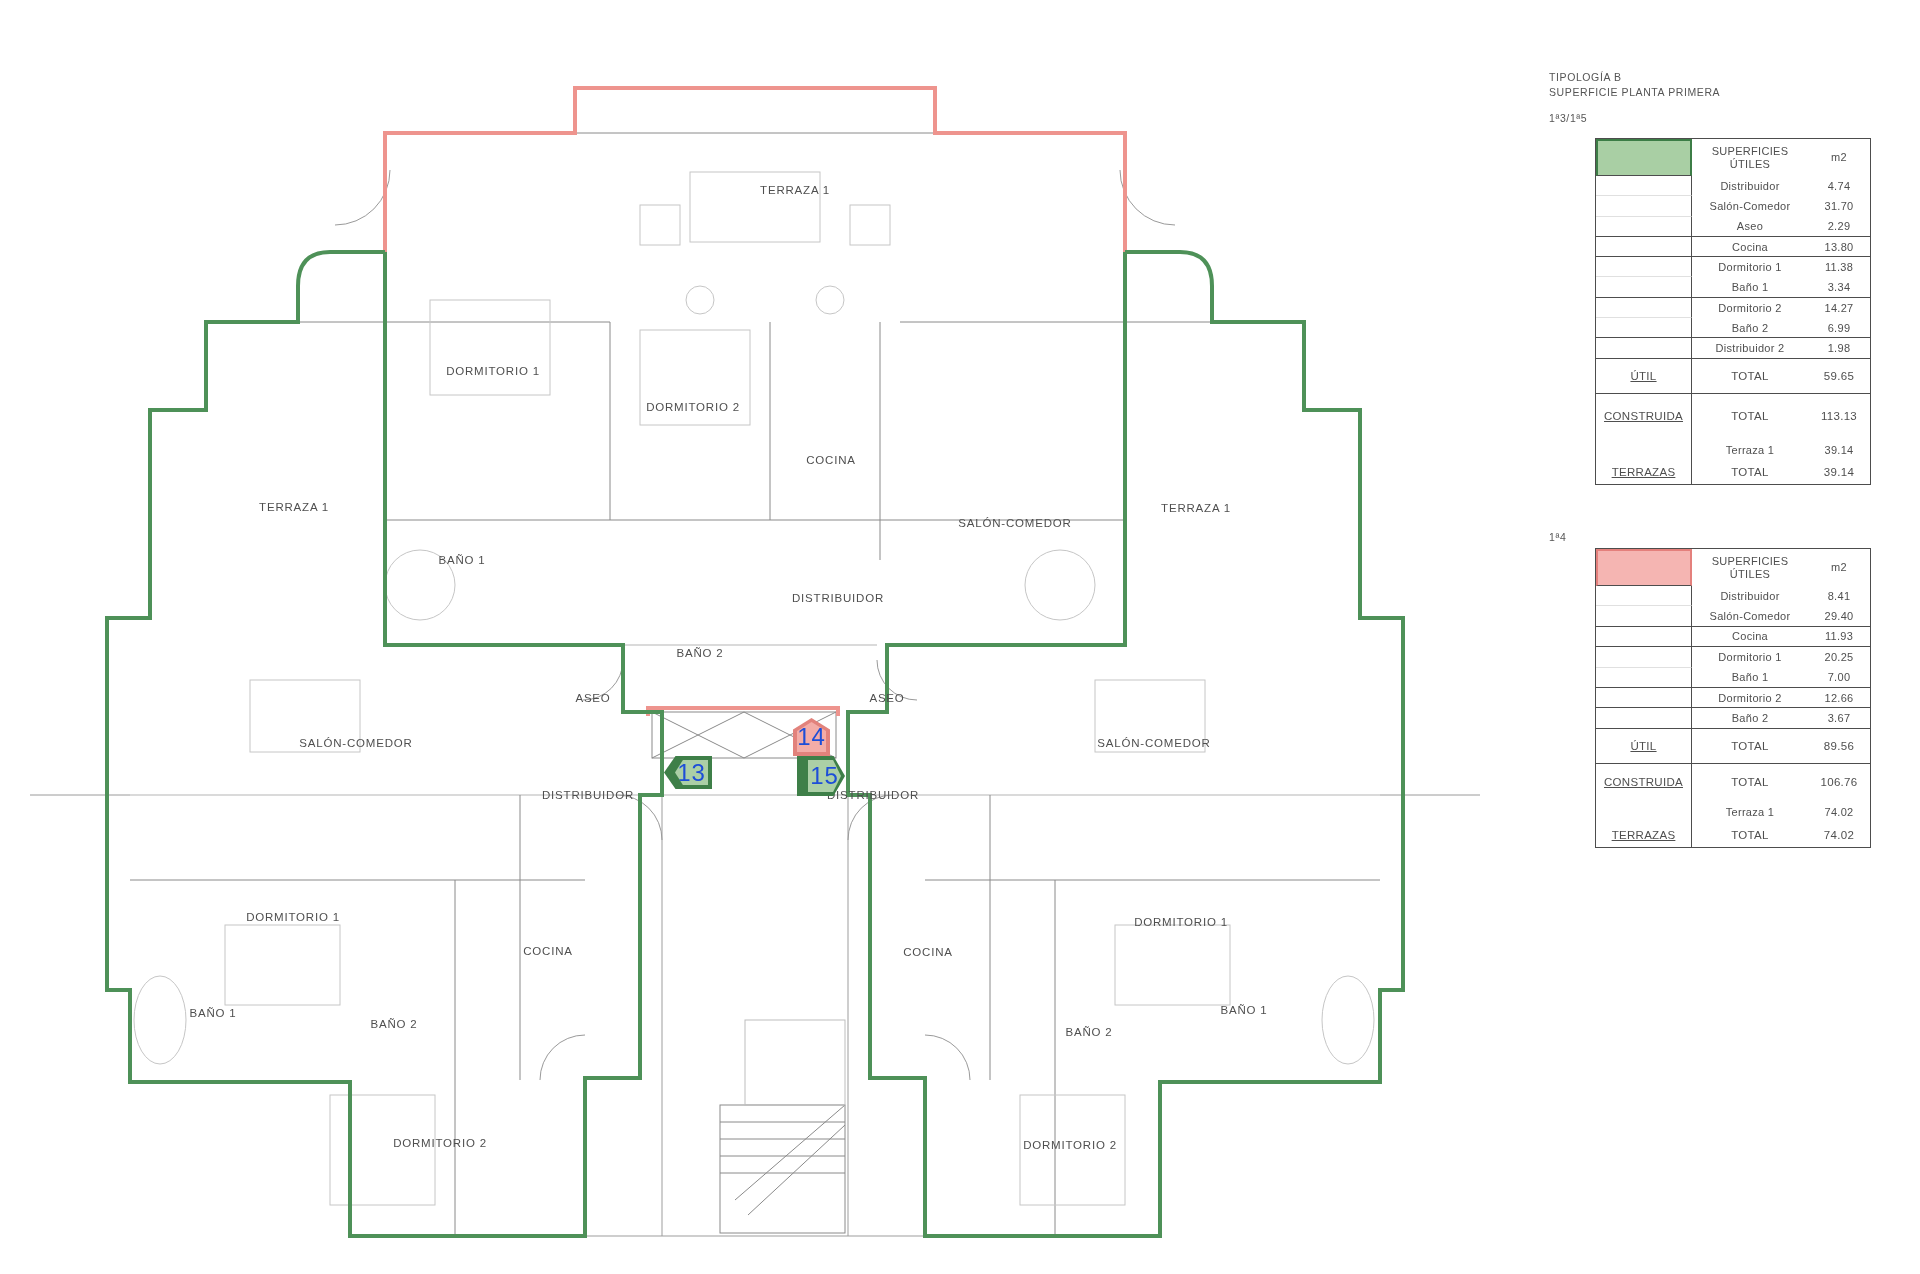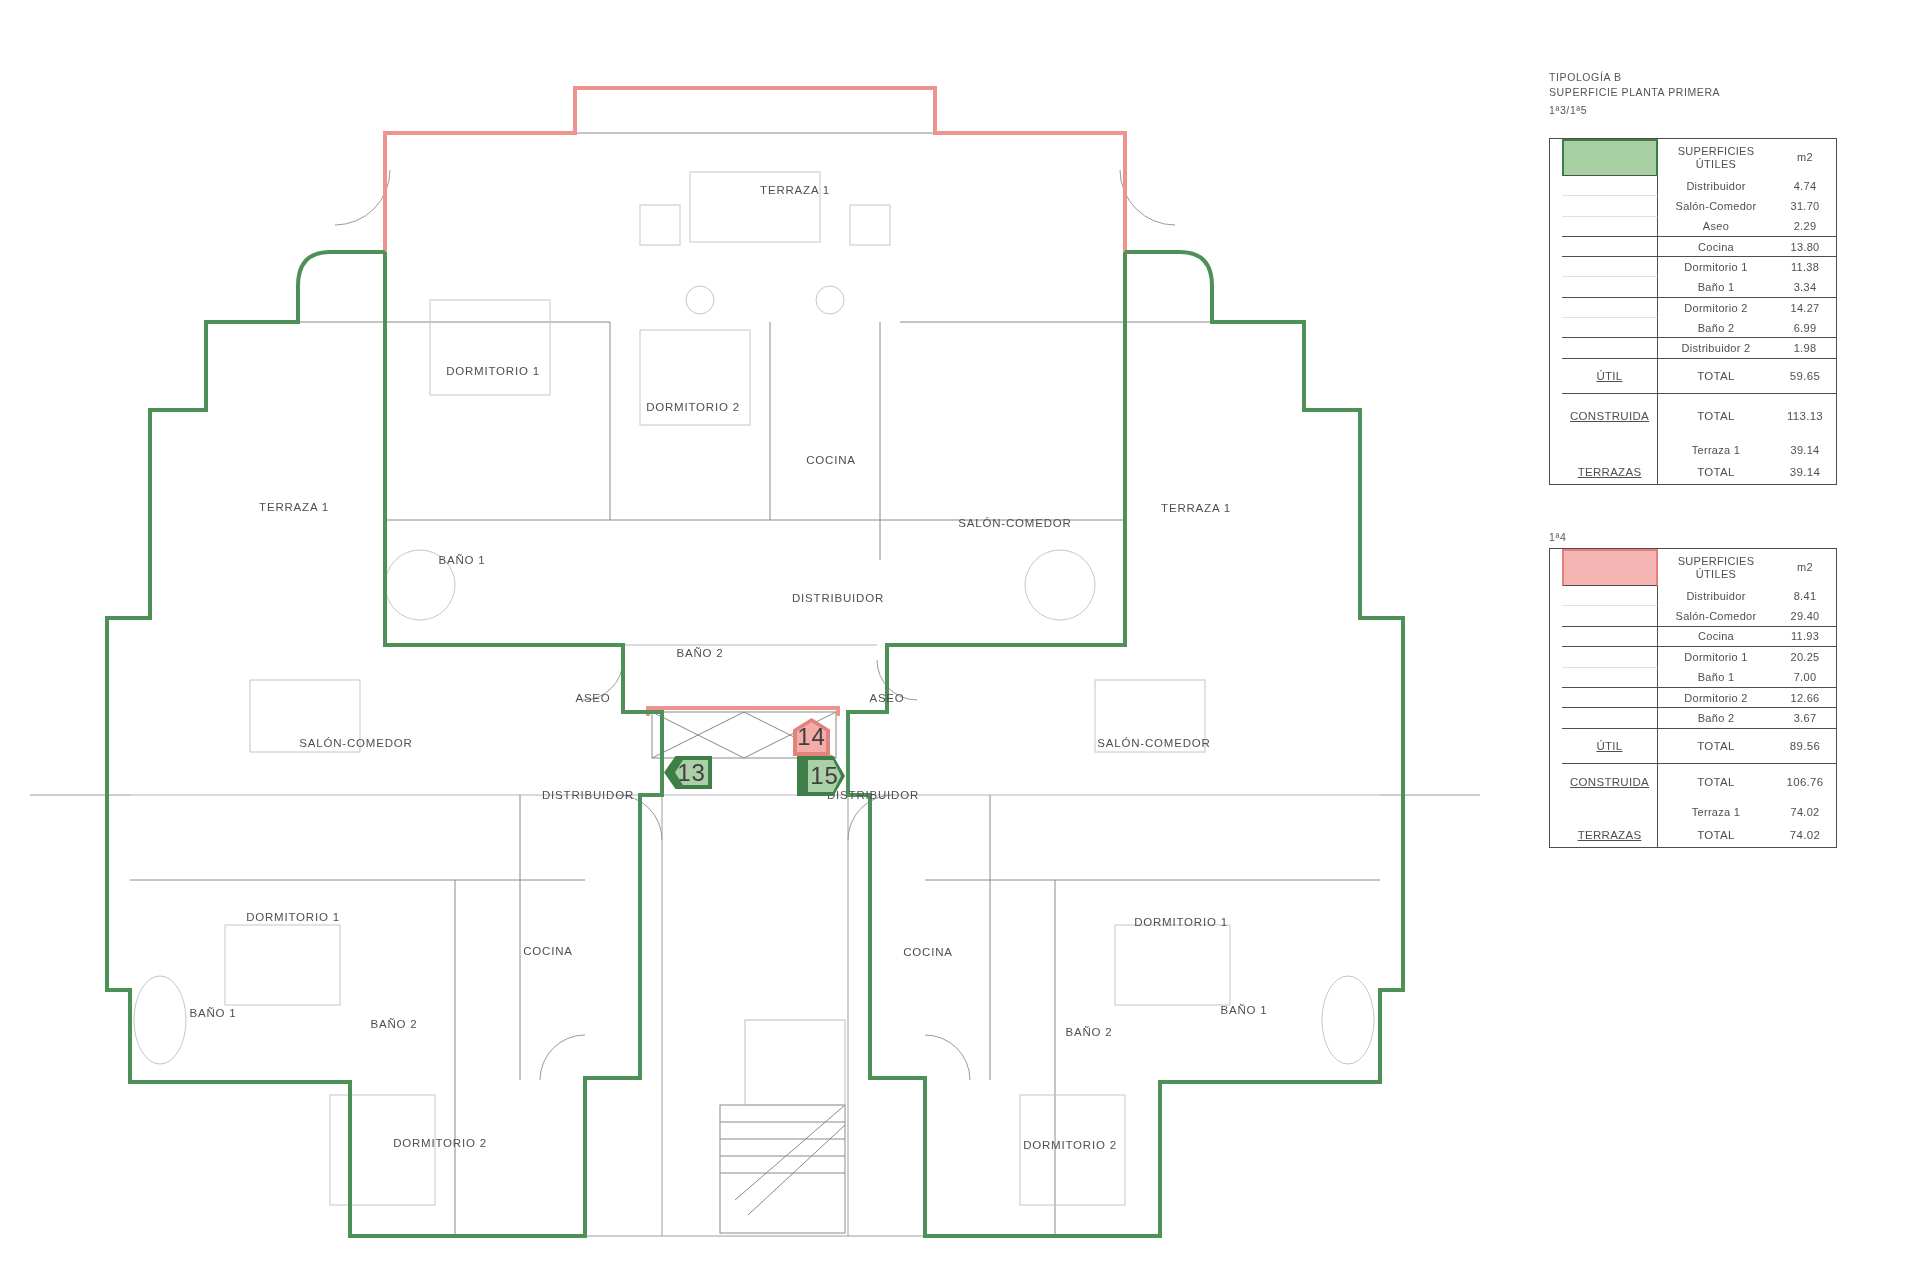--- a/index.html
+++ b/index.html
@@ -8,37 +8,37 @@
   svg{position:absolute;left:0;top:0;}
 
   
   .room-label{position:absolute;transform:translate(-50%,-50%);font-size:11.5px;
     letter-spacing:0.8px;color:#4f4f4f;white-space:nowrap;font-weight:400;}
 
   
   .badge{position:absolute;display:flex;align-items:center;justify-content:center;}
   .badge .shape-outer{position:absolute;inset:0;}
   .badge .shape-inner{position:absolute;inset:4px;display:flex;align-items:center;justify-content:center;
-    font-size:24px;color:#404040;letter-spacing:1px;}
+    font-size:24px;color:#1d4ed8;letter-spacing:1px;}
   .tag-left{clip-path:polygon(0 50%,24% 0,100% 0,100% 100%,24% 100%);}
   .tag-right{clip-path:polygon(100% 50%,76% 0,0 0,0 100%,76% 100%);}
   .tag-up{clip-path:polygon(50% 0,100% 30%,100% 100%,0 100%,0 30%);}
   .g-out{background:#3e7f48;}
   .g-in{background:#abcfa6;margin-left:7px;}
   .p-out{background:#e2827c;}
   .p-in{background:#f3aca7;}
 
   
   .panel-head{position:absolute;left:1549px;top:70px;font-size:10.5px;letter-spacing:0.6px;
     line-height:15px;color:#555;}
   .series-label{position:absolute;left:1549px;font-size:10.5px;letter-spacing:0.6px;color:#555;}
 
-  .areas-table{position:absolute;left:1549px;width:274px;display:grid;
+  .areas-table{position:absolute;left:1595px;width:274px;display:grid;
     grid-template-columns:96px 116px 62px;border:1.2px solid #4d4d4d;background:#fff;
-    font-size:11px;letter-spacing:0.3px;color:#4f4f4f;padding-left:12px;}
+    font-size:11px;letter-spacing:0.3px;color:#4f4f4f;}
   .cell{display:flex;align-items:center;justify-content:center;text-align:center;
     border-right:0;padding:0 2px;box-sizing:border-box;}
   .c1{border-right:1.2px solid #4d4d4d;text-decoration:underline;}
   .swatch{box-sizing:border-box;margin:0;}
   .sw-green{background:#a9cfa4;border:2px solid #3c7d46;}
   .sw-pink{background:#f5b5b2;border:2px solid #e4807c;}
   .hdr{font-size:11px;line-height:13px;}
   .group-end{border-bottom:1.1px solid #4d4d4d;}
   .soft{border-bottom:0.8px solid #e0e0e0;}
   .total-row{font-size:11.5px;}
@@ -177,21 +177,21 @@
   <div class="badge" style="left:797px;top:756px;width:48px;height:40px">
     <div class="shape-outer tag-right g-out"></div>
     <div class="shape-inner tag-right g-in">15</div>
   </div>
 
   <div class="panel-head">
     <div>TIPOLOGÍA B</div>
     <div>SUPERFICIE PLANTA PRIMERA</div>
   </div>
 
-  <div class="series-label" style="top:104px">1ª3/1ª5</div>
+  <div class="series-label" style="top:112px">1ª3/1ª5</div>
 
   <div class="areas-table" style="top:138px;grid-template-rows:37px repeat(9,20.3px) 35px 45px 22px 23px">
     <div class="cell c1 swatch sw-green group-end"></div>
     <div class="cell hdr">SUPERFICIES ÚTILES</div>
     <div class="cell hdr">m2</div>
 
     <div class="cell c1 soft"></div>
       <div class="cell">Distribuidor</div>
       <div class="cell">4.74</div>
     <div class="cell c1 soft"></div>

